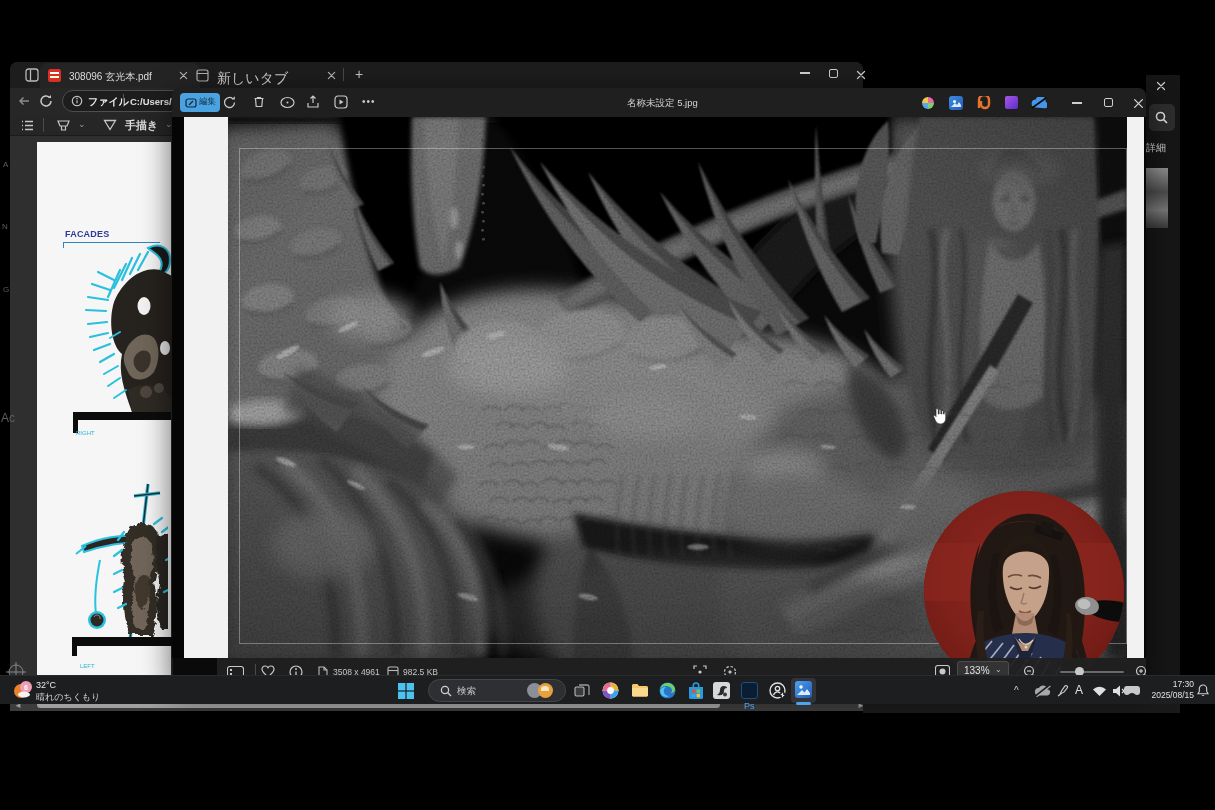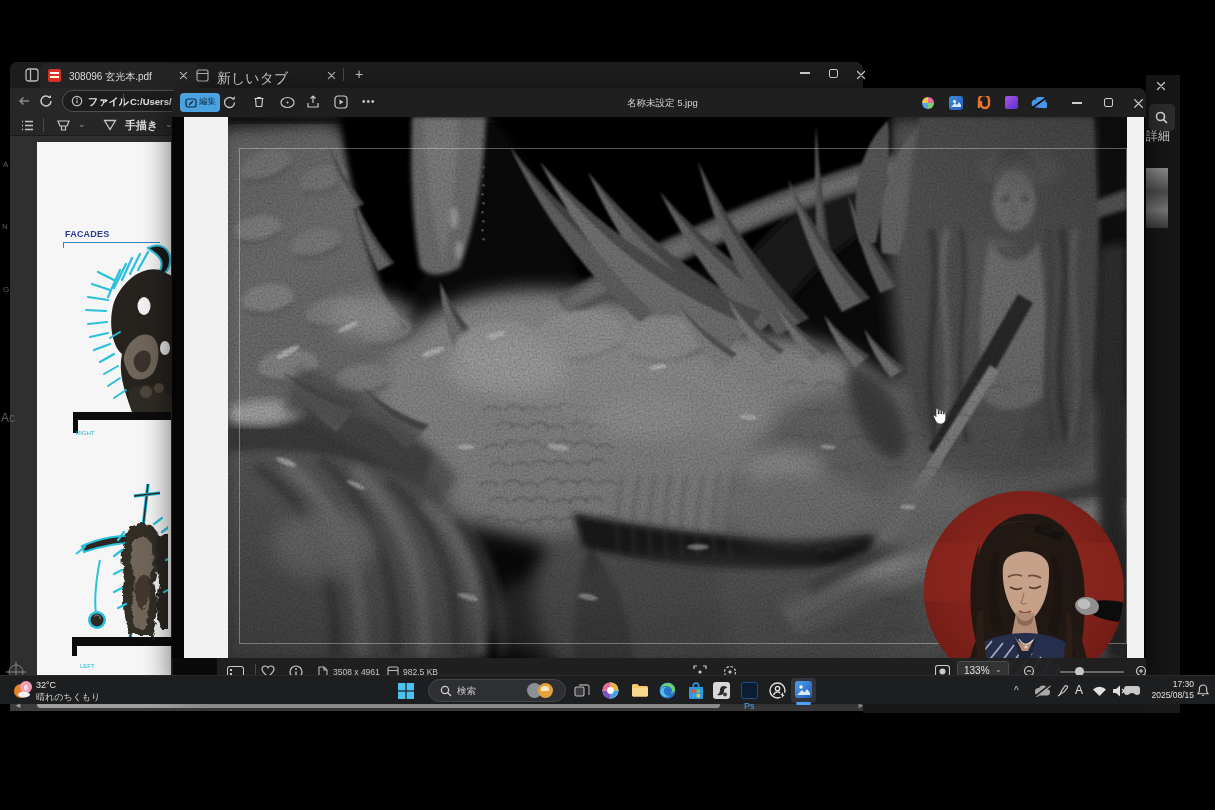--- a/index.html
+++ b/index.html
@@ -15,21 +15,21 @@
   <div class="abs" style="left:1146px;top:75px;width:34px;height:638px;background:#161616;"></div>
   <div class="abs" style="left:863px;top:686px;width:317px;height:27px;background:#1a1a1a;"></div>
   <svg class="abs" style="left:1156px;top:81px;" width="10" height="10" viewBox="0 0 10 10">
       <path d="M1.5 1.5L8.5 8.5M8.5 1.5L1.5 8.5" stroke="#cfcfcf" stroke-width="1.2" stroke-linecap="round"></path>
     </svg>
   <div class="abs" style="left:1149px;top:104px;width:26px;height:27px;background:#2d2d2d;border-radius:5px;"></div>
   <svg class="abs" style="left:1154px;top:110px;" width="16" height="16" viewBox="0 0 16 16">
       <circle cx="6.5" cy="6.5" r="4" fill="none" stroke="#dcdcdc" stroke-width="1.6"></circle>
       <line x1="9.6" y1="9.6" x2="13" y2="13" stroke="#dcdcdc" stroke-width="1.6"></line>
     </svg>
-  <div class="abs" style="left:1146px;top:128px;color:#d8d8d8;font-size:12px;">詳細</div>
+  <div class="abs" style="left:1146px;top:141px;color:#d8d8d8;font-size:10px;">詳細</div>
   <div class="abs" style="left:1146px;top:168px;width:22px;height:60px;background:linear-gradient(180deg,#8e8e8e,#4b4b4b 40%,#777 70%,#3a3a3a);"></div>
   <div class="abs" style="left:1146px;top:684px;width:11px;height:13px;background:#6f6f6f;"></div>
   <div class="abs" style="left:1160px;top:683px;width:15px;height:15px;background:#2c2c2c;border:1.5px solid #e0e0e0;border-radius:3px;"></div>
 
   <div class="abs" id="browser" style="left:10px;top:62px;width:853px;height:649px;background:#2f2f2f;border-radius:8px 8px 0 0;overflow:hidden;">
 
     <div class="abs" style="left:0;top:0;width:853px;height:26px;background:#1d1d1d;"></div>
     <svg class="abs" style="left:15px;top:6px;" width="14" height="14" viewBox="0 0 14 14">
         <rect x="1" y="1" width="12" height="12" rx="2.5" fill="none" stroke="#b9b9b9" stroke-width="1.3"></rect>
         <line x1="5.5" y1="1.5" x2="5.5" y2="12.5" stroke="#b9b9b9" stroke-width="1.3"></line>

